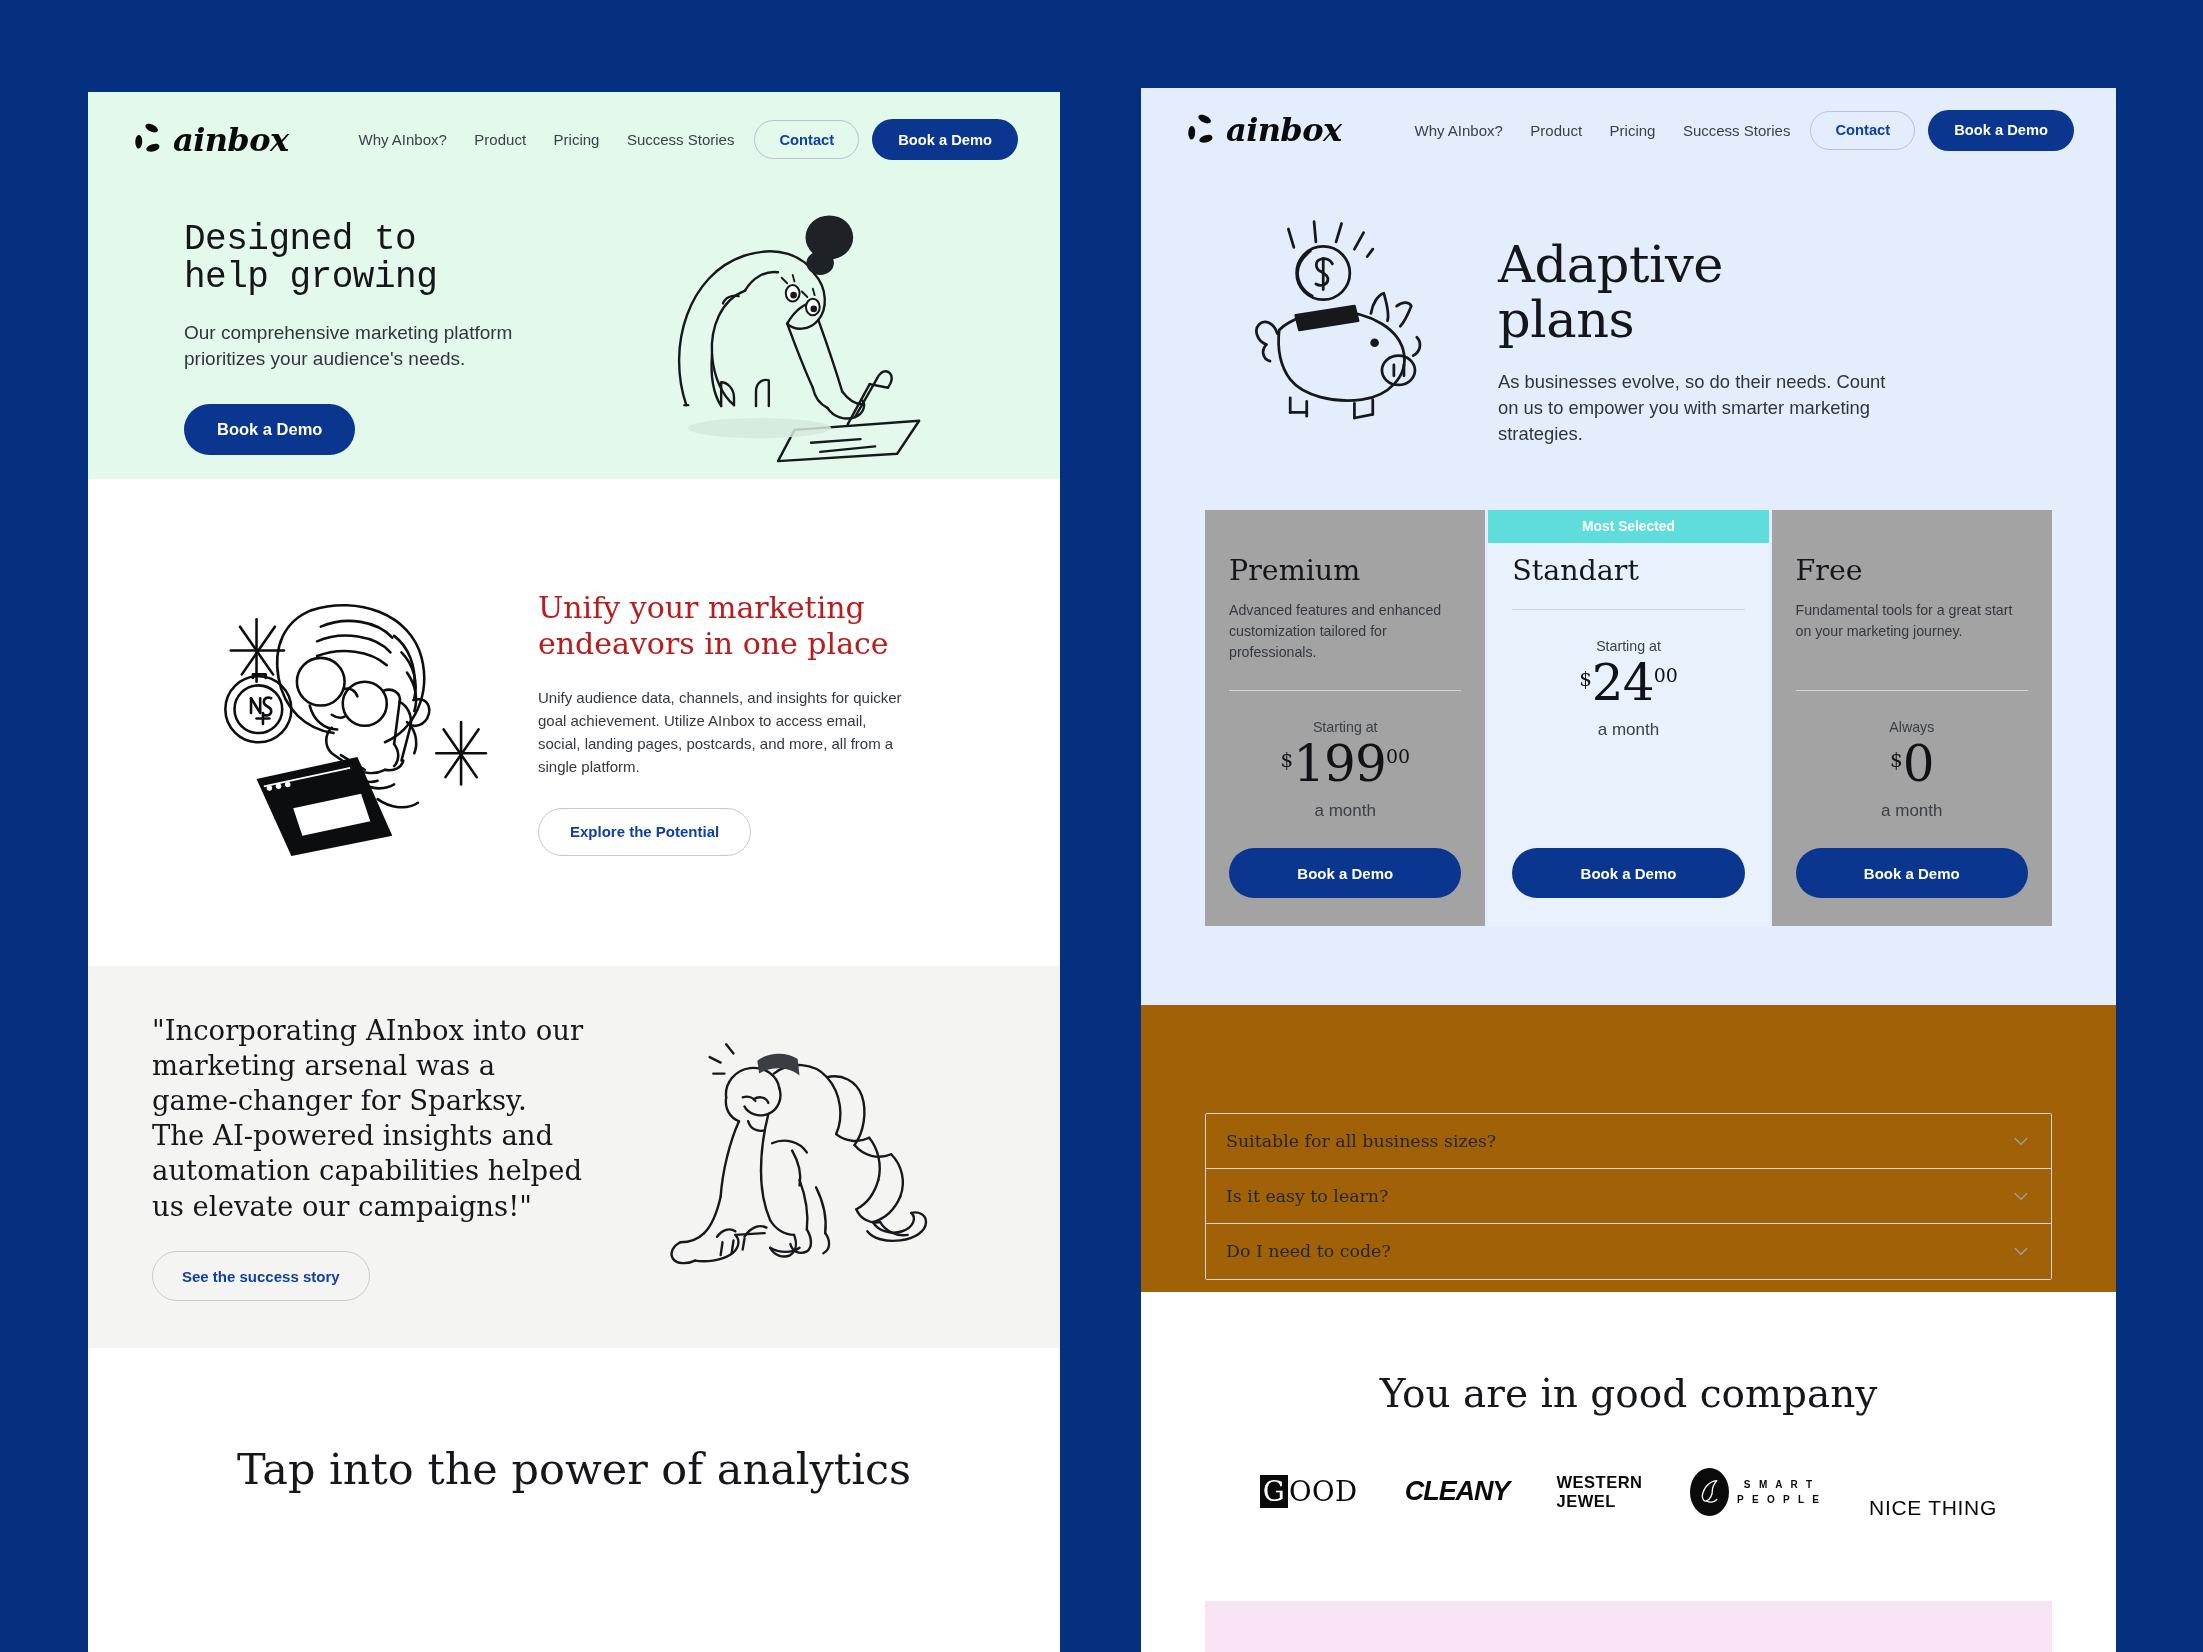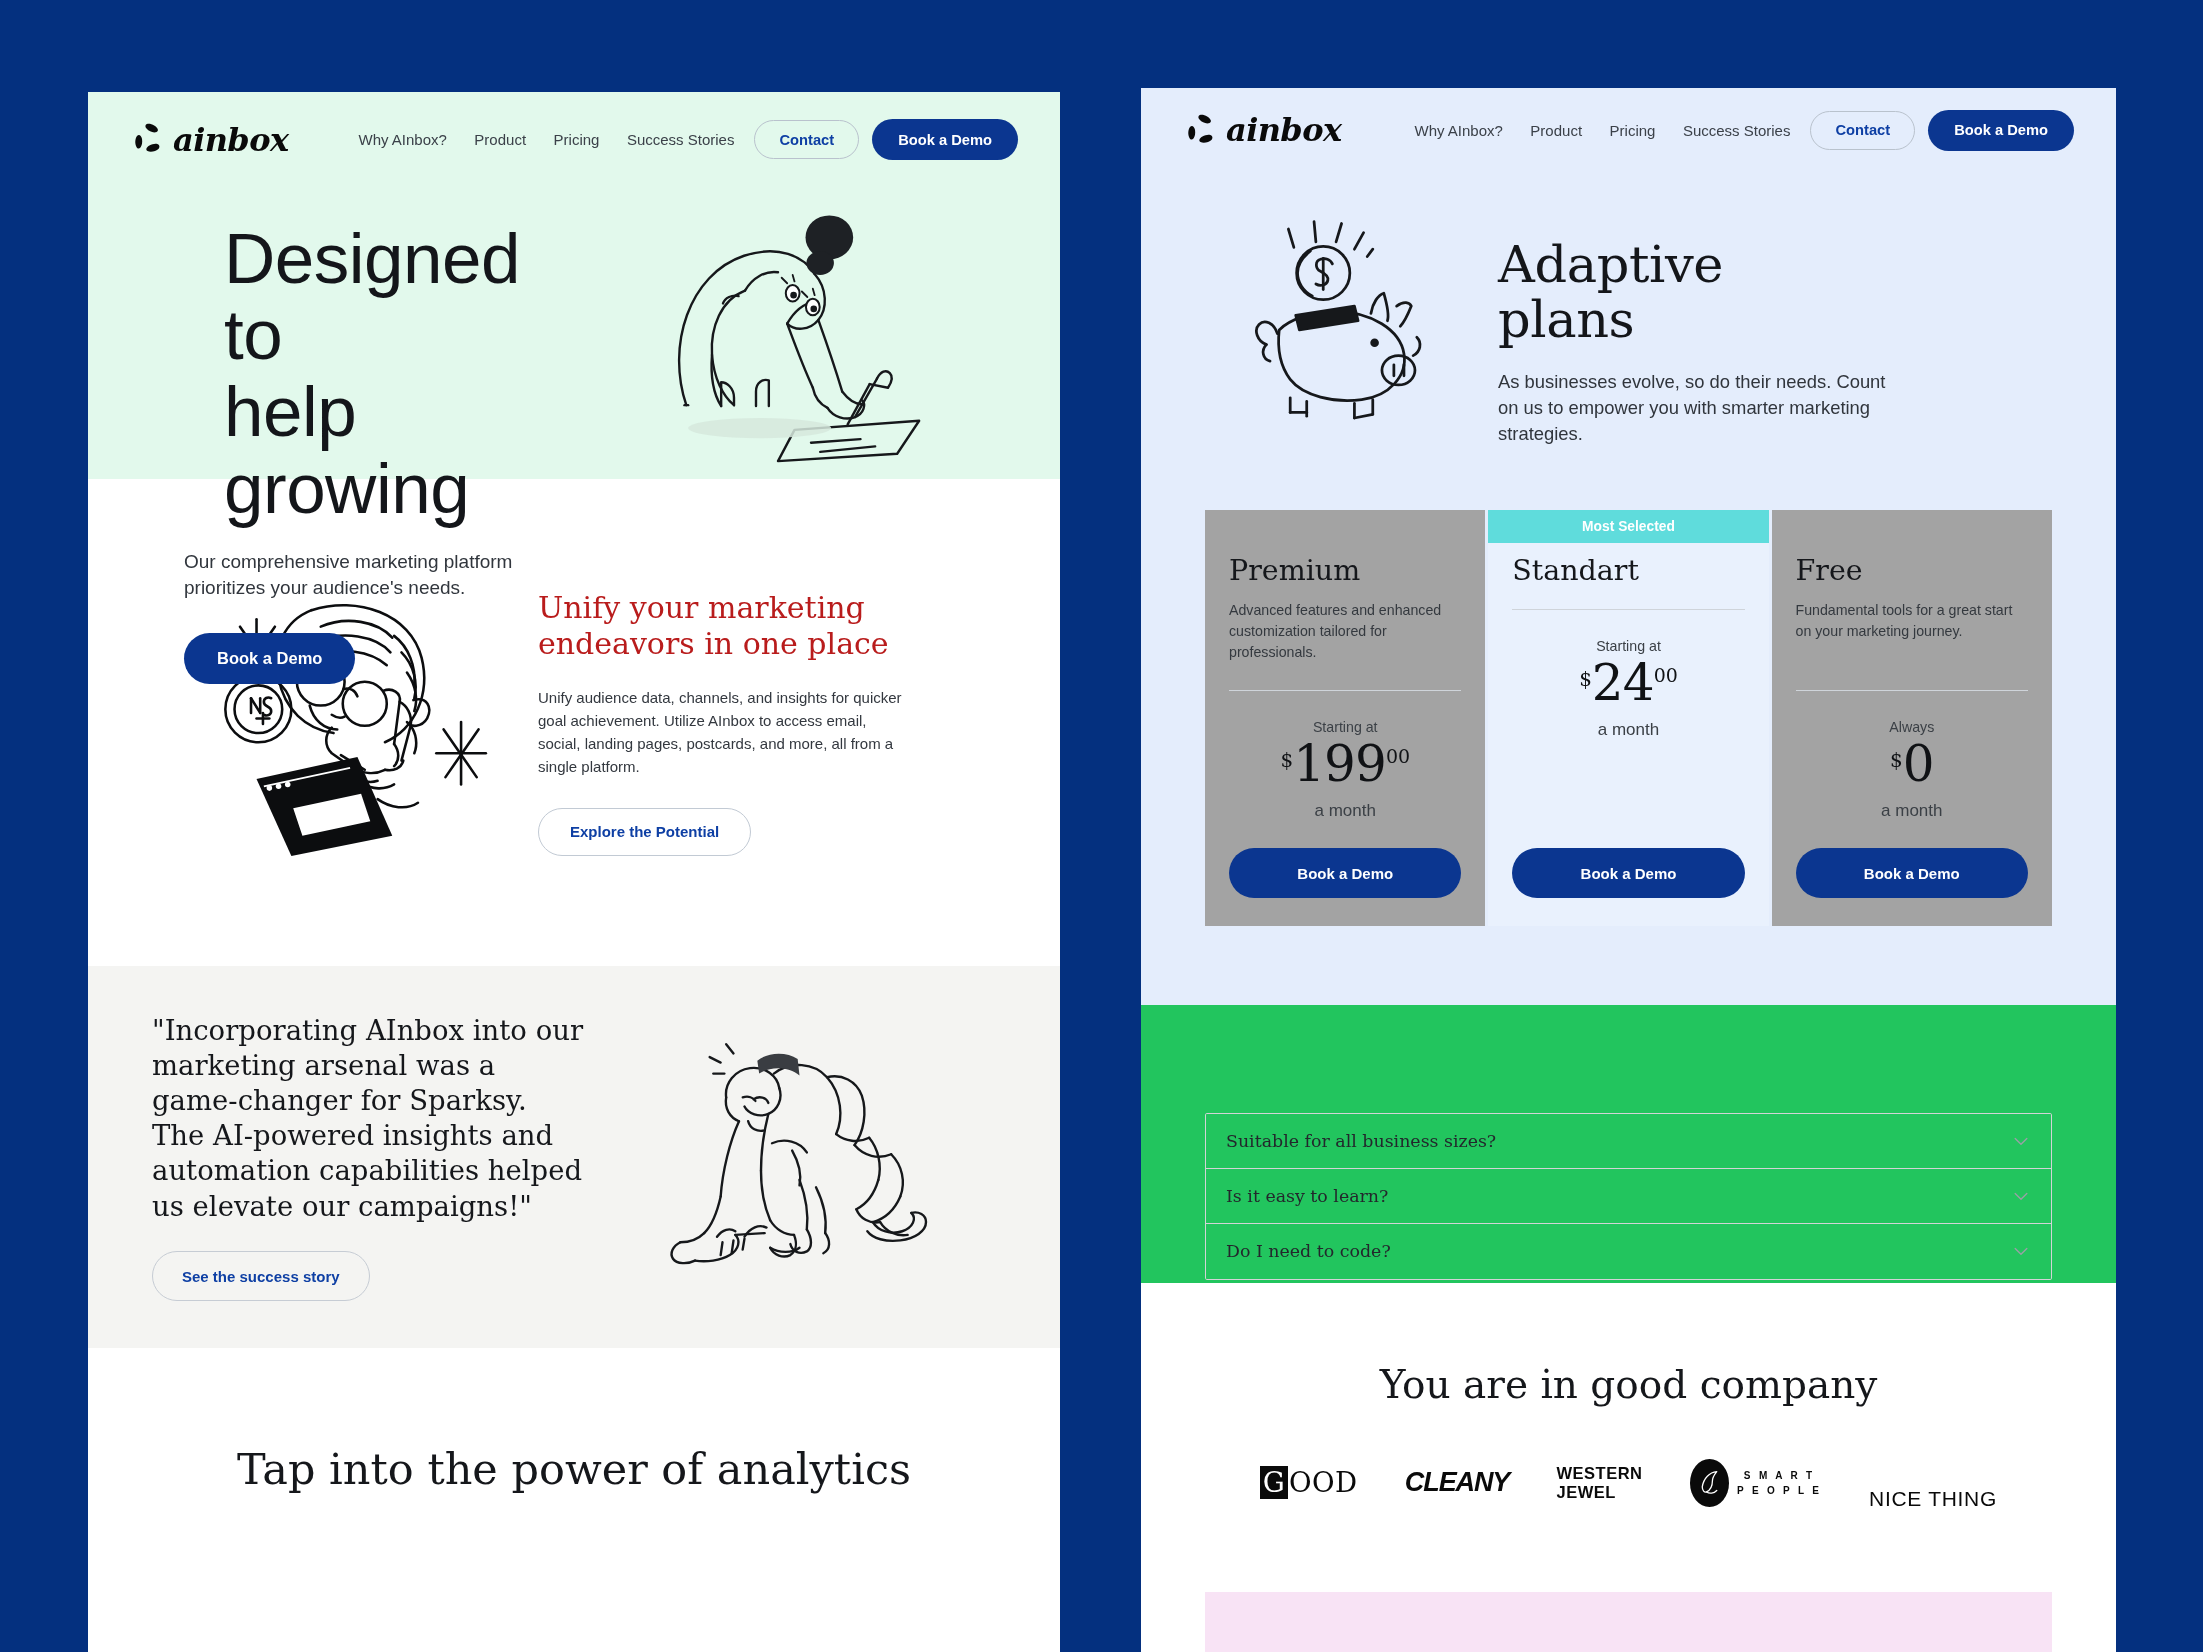--- a/index.html
+++ b/index.html
@@ -42,22 +42,22 @@
   }
   .btn-solid {
     background: #0b3690; color: #ffffff; height: 41px; padding: 0 26px; margin-left: 13px;
   }
 
   
   .hero-green { background: #e2f9ec; padding: 5.5px 0 0; position: relative; height: 387px; }
   .hero-inner { display: flex; padding: 0 42px 0 96px; }
   .hero-copy { width: 386px; padding-top: 39px; }
   h1.serif {
-    font-family: Liberation Sans, sans-serif; font-weight: 400;
-    font-size: 71px; line-height: 1.08; color: #14161a; letter-spacing: -0.5px; margin-left: 40px;
+    font-family: Liberation Mono, monospace; font-weight: 400;
+    font-size: 36px; line-height: 1.08; color: #14161a; letter-spacing: -0.5px;
   }
   .hero-sub {
     margin-top: 22px; font-size: 19px; line-height: 1.38; color: #31363d; max-width: 367px;
   }
   .hero-cta { margin-top: 31px; }
   .btn-hero { height: 51px; padding: 0 33px; font-size: 16.5px; }
   .hero-art { flex: 1; display: flex; justify-content: center; align-items: flex-start; padding-top: 26px; }
 
   
   .sec-white { background: #ffffff; height: 487px; display: flex; align-items: center; padding: 0 53px 0 64px; }
@@ -124,21 +124,21 @@
     font-family: "DejaVu Serif", serif; color: #101215;
   }
   .price-cur { font-size: 20px; line-height: 1; margin-top: 11px; }
   .price-main { font-size: 50px; line-height: 1; letter-spacing: -0.9px; }
   .price-cents { font-size: 19px; line-height: 1; margin-top: 8.3px; }
   .price-period { margin-top: 12px; font-size: 17px; color: #3b4046; }
   .card-cta { margin-top: auto; padding-top: 27.5px; }
   .btn-card { width: 100%; height: 50px; font-size: 15px; }
 
   
-  .sec-faq { background: #22c55e; padding: 108px 64px 3px; text-align: right; }
+  .sec-faq { background: #a16207; padding: 108px 64px 12px; text-align: right; }
   .faq-list { border: 0.9px solid #d2d4d6; border-radius: 1.8px; }
   .faq-item {
     display: flex; align-items: center; justify-content: space-between;
     height: 55px; padding: 0 20px; border-bottom: 0.9px solid #d2d4d6; cursor: pointer;
   }
   .faq-item:last-child { border-bottom: none; }
   .faq-q { font-family: "DejaVu Serif", serif; font-size: 17.4px; color: #23272c; }
   .chev { width: 20px; height: 20px; color: #9aa0a6; }
 
   

